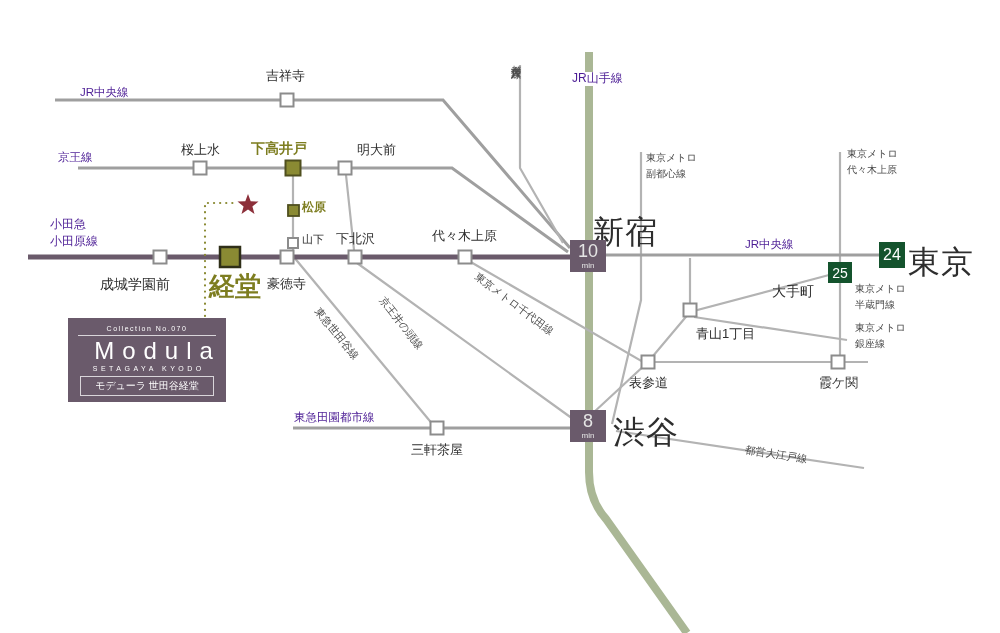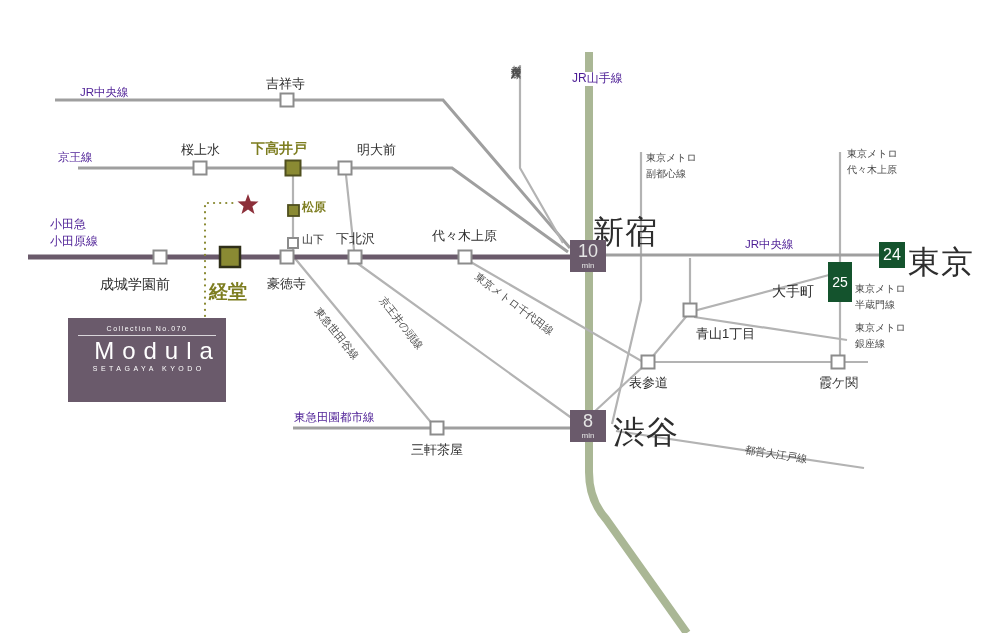--- a/index.html
+++ b/index.html
@@ -109,27 +109,27 @@
   <div class="lbl small2" style="left:855px;top:281px">
     <span>東京メトロ</span><br>
     <span>半蔵門線</span>
   </div>
   <div class="lbl small2" style="left:855px;top:320px">
     <span>東京メトロ</span><br>
     <span>銀座線</span>
   </div>
   <div class="lbl rot" style="left:746px;top:443px;transform:rotate(9deg)">都営大江戸線</div>
 
-  <div class="lbl sta" style="left:266px;top:77px">吉祥寺</div>
+  <div class="lbl sta" style="left:266px;top:69px">吉祥寺</div>
   <div class="lbl sta" style="left:181px;top:143px">桜上水</div>
   <div class="lbl olive" style="left:251px;top:140px;font-size:14px">下高井戸</div>
   <div class="lbl sta" style="left:357px;top:143px">明大前</div>
   <div class="lbl olive" style="left:302px;top:201px;font-size:12px">松原</div>
   <div class="lbl sta" style="left:100px;top:276px;font-size:14px">成城学園前</div>
-  <div class="lbl olive" style="left:209px;top:281px;font-size:19px">経堂</div>
+  <div class="lbl olive" style="left:209px;top:272px;font-size:26px">経堂</div>
   <div class="lbl sta" style="left:267px;top:277px">豪徳寺</div>
   <div class="lbl sta" style="left:302px;top:233px;font-size:11px">山下</div>
   <div class="lbl sta" style="left:336px;top:232px">下北沢</div>
   <div class="lbl sta" style="left:432px;top:229px">代々木上原</div>
   <div class="lbl big" style="left:592px;top:214px">新宿</div>
   <div class="lbl big" style="left:613px;top:414px">渋谷</div>
   <div class="lbl sta" style="left:411px;top:443px">三軒茶屋</div>
   <div class="lbl sta" style="left:696px;top:327px">青山1丁目</div>
   <div class="lbl sta" style="left:629px;top:376px">表参道</div>
   <div class="lbl sta" style="left:772px;top:283px;font-size:14px">大手町</div>
@@ -138,21 +138,22 @@
 
   <div class="badge-min" style="left:570px;top:240px">
     <span class="num">10</span>
     <span class="unit">min</span>
   </div>
   <div class="badge-min" style="left:570px;top:410px">
     <span class="num">8</span>
     <span class="unit">min</span>
   </div>
   <div class="badge-sq" style="left:879px;top:242px;width:26px;height:26px;font-size:16px">24</div>
-  <div class="badge-sq" style="left:828px;top:262px;width:24px;height:40px;font-size:14px">25</div>
+  <div class="badge-sq" style="left:828px;top:262px;width:24px;height:21px;font-size:14px">25</div>
 
   <div class="logo">
     <div class="logo-collection">Collection No.070</div>
     <div class="logo-brand">Modula</div>
     <div class="logo-sub">SETAGAYA KYODO</div>
+    <div class="logo-jp">モデューラ 世田谷経堂</div>
   </div>
 
 </div>
 
 </body></html>

